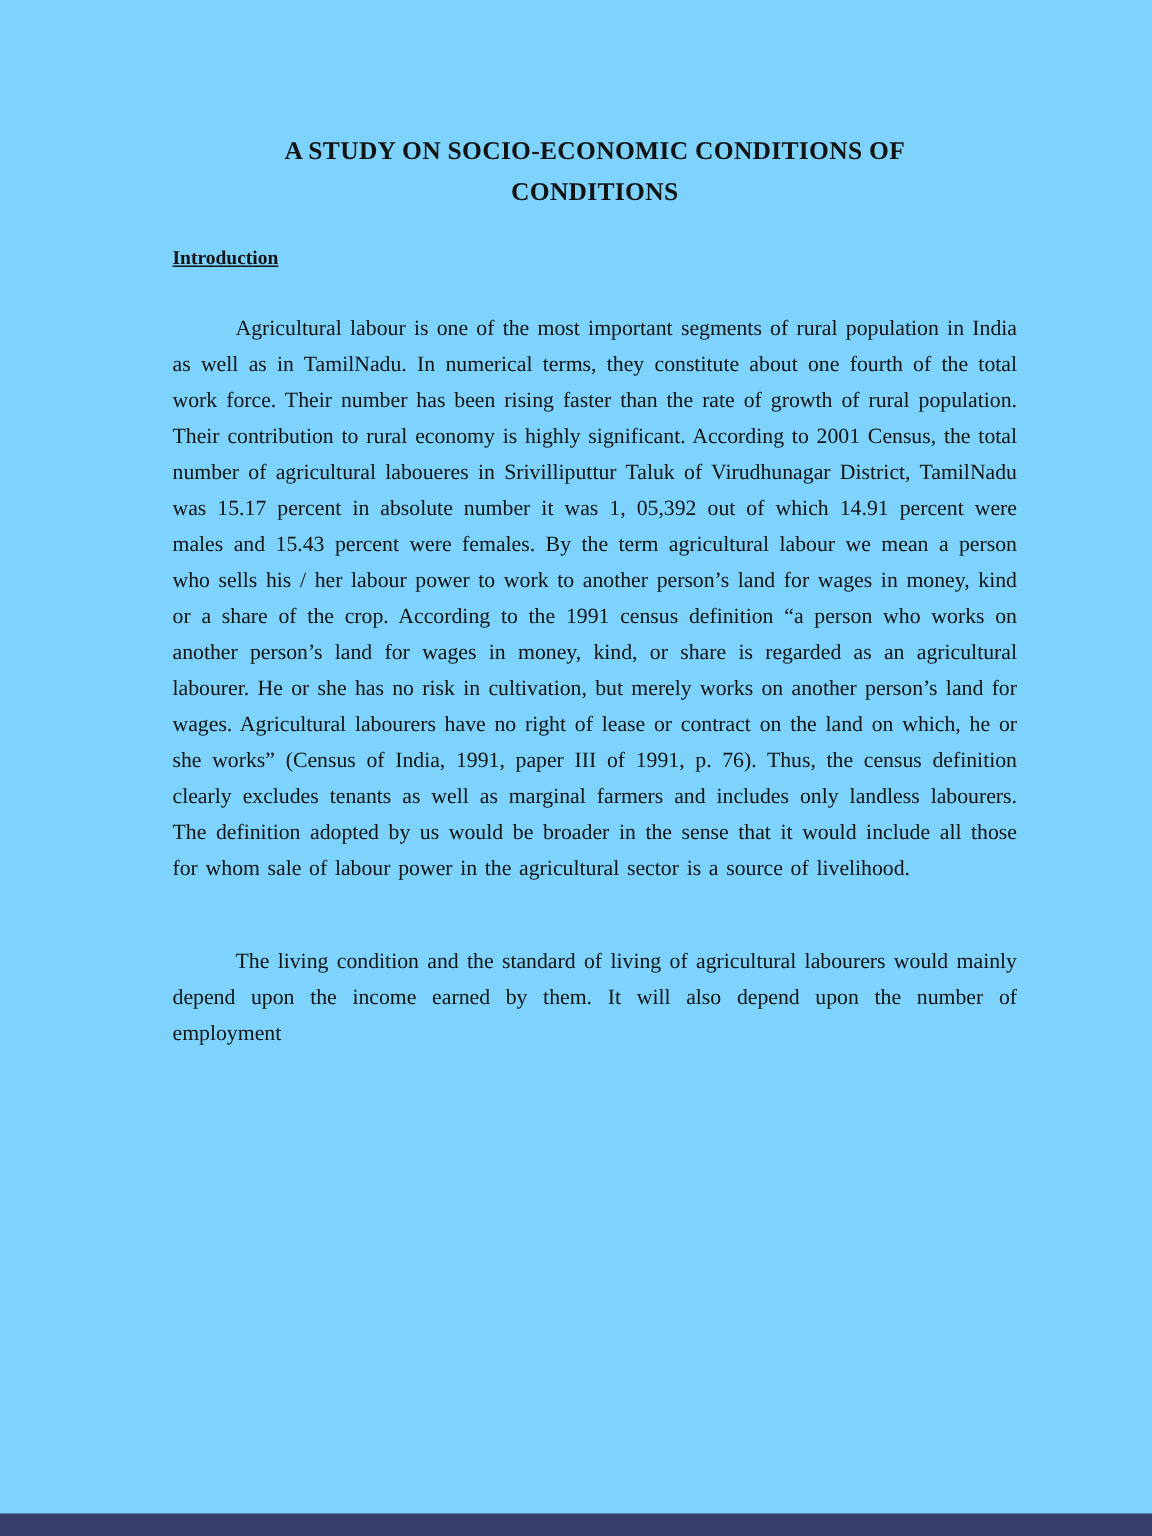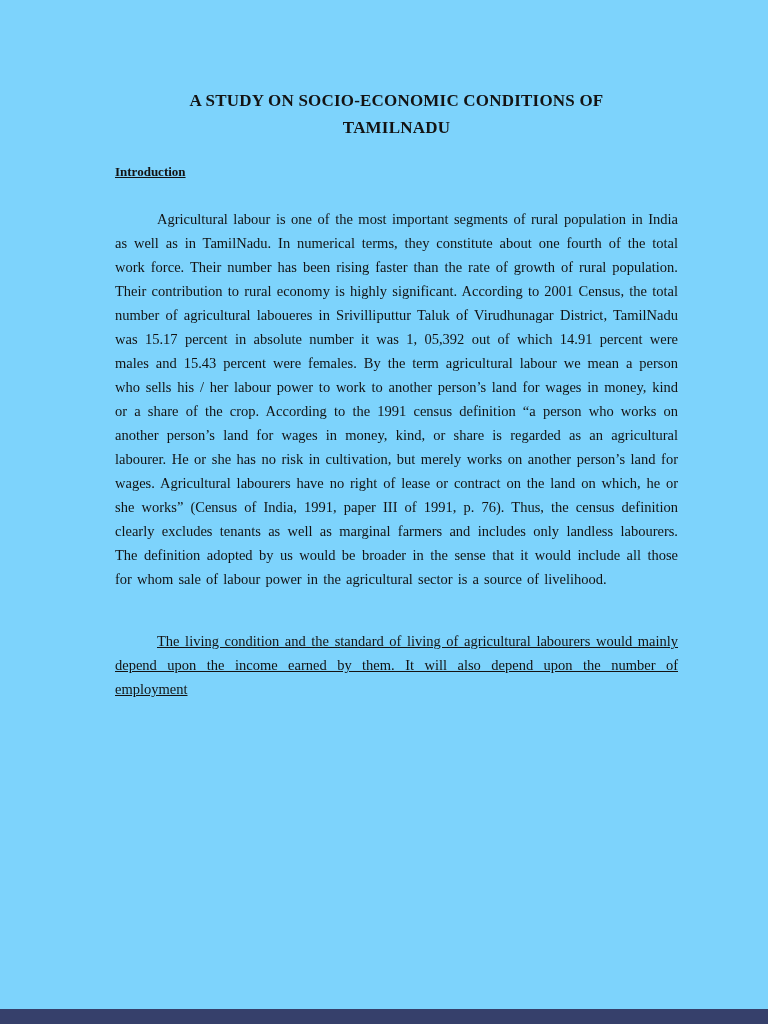--- a/index.html
+++ b/index.html
@@ -48,39 +48,38 @@
     line-height: 24px;
     text-align: justify;
     text-indent: 42px;
     word-spacing: 1.5px;
   }
   .para-1 {
     margin-top: 26px;
   }
   .para-2 {
     margin-top: 38px;
-    text-decoration: underline;
   }
   .viewer-footer-bar {
     position: absolute;
     left: 0;
     bottom: 0;
     width: 768px;
     height: 15px;
   }
 </style>
 </head>
 <body>
 
 <div class="page">
   <div class="content">
 
     <h1 class="doc-title">
       <span class="title-line">A STUDY ON SOCIO-ECONOMIC CONDITIONS OF</span>
-      <span class="title-line">TAMILNADU</span>
+      <span class="title-line">CONDITIONS</span>
     </h1>
 
     <div class="section-heading">Introduction</div>
 
     <p class="para para-1">Agricultural labour is one of the most important segments of rural population in India as well as in TamilNadu. In numerical terms, they constitute about one fourth of the total work force. Their number has been rising faster than the rate of growth of rural population. Their contribution to rural economy is highly significant.  According to 2001 Census, the total number of agricultural laboueres in Srivilliputtur Taluk of Virudhunagar District, TamilNadu was 15.17 percent in absolute number it was 1, 05,392 out of which 14.91 percent were males and 15.43 percent were females.  By the term agricultural labour we mean a person who sells his / her labour power to work to another person’s land for wages in money, kind or a share of the crop. According to the 1991 census definition “a person who works on another person’s land for wages in money, kind, or share is regarded as an agricultural labourer. He or she has no risk in cultivation, but merely works on another person’s land for wages.  Agricultural labourers have no right of lease or contract on the land on which, he or she works” (Census of India, 1991, paper III of 1991, p. 76). Thus, the census definition clearly excludes tenants as well as marginal farmers and includes only landless labourers. The definition adopted by us would be broader in the sense that it would include all those for whom sale of labour power in the agricultural sector is a source of livelihood.</p>
 
     <p class="para para-2">The living condition and the standard of living of agricultural labourers would mainly depend upon the income earned by them. It will also depend upon the number of employment</p>
 
   </div>
 

